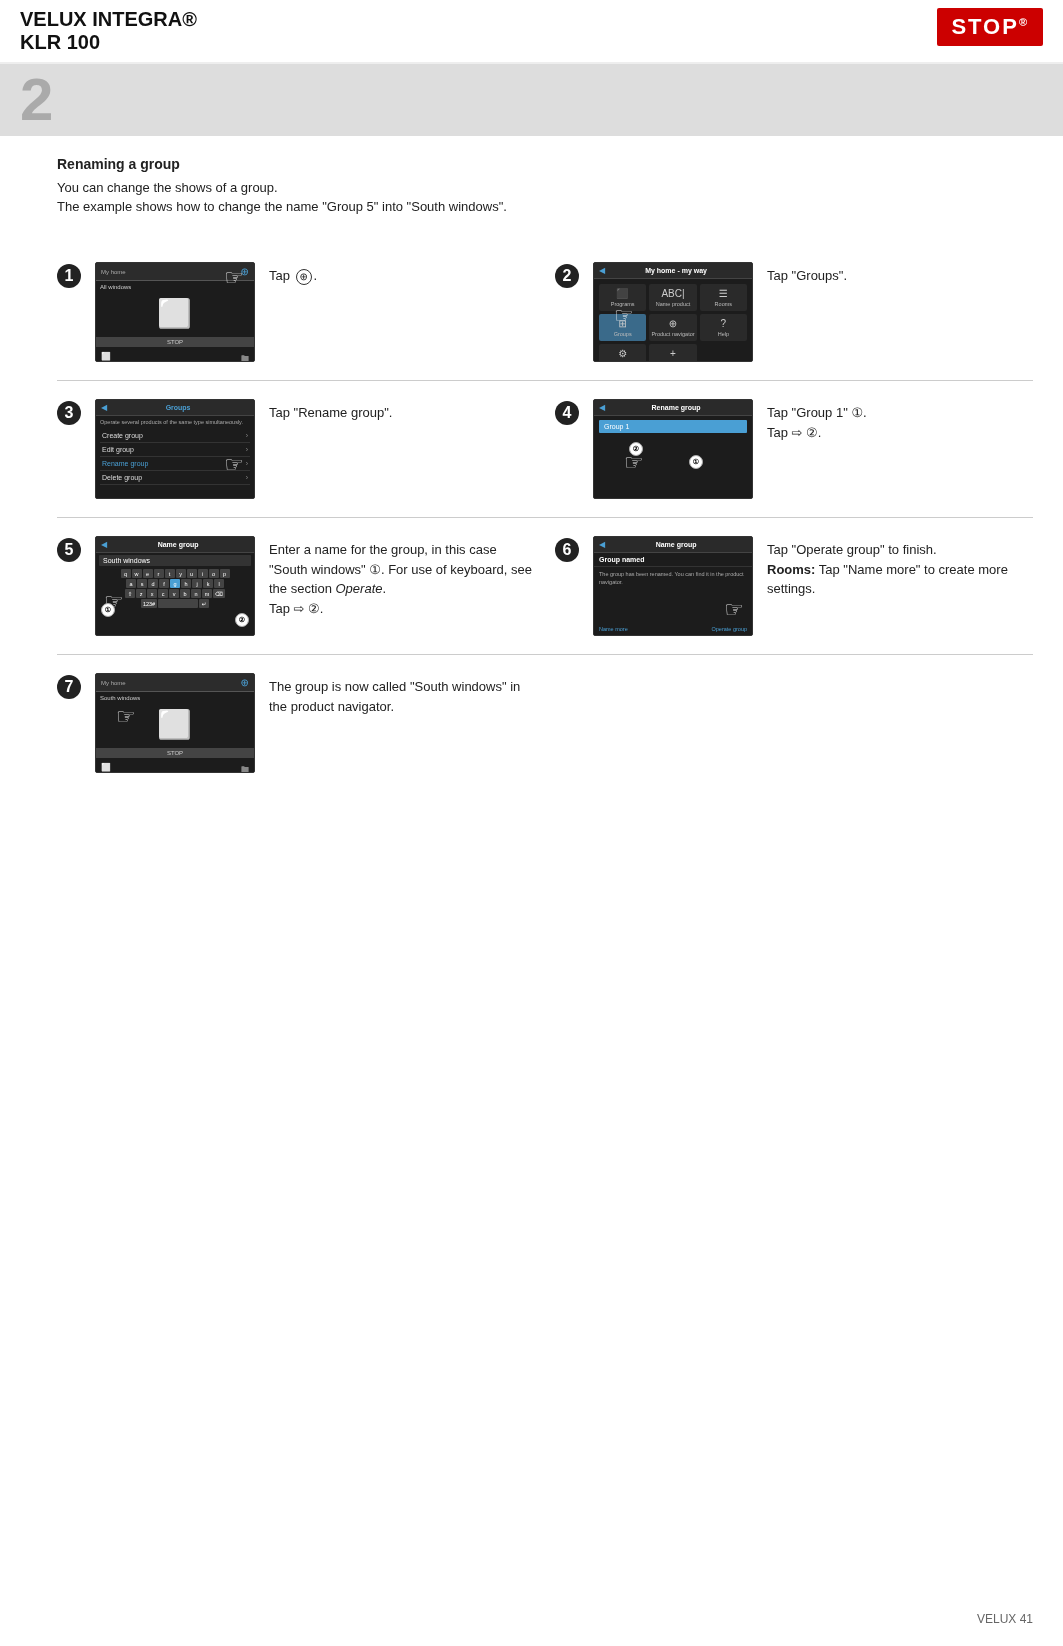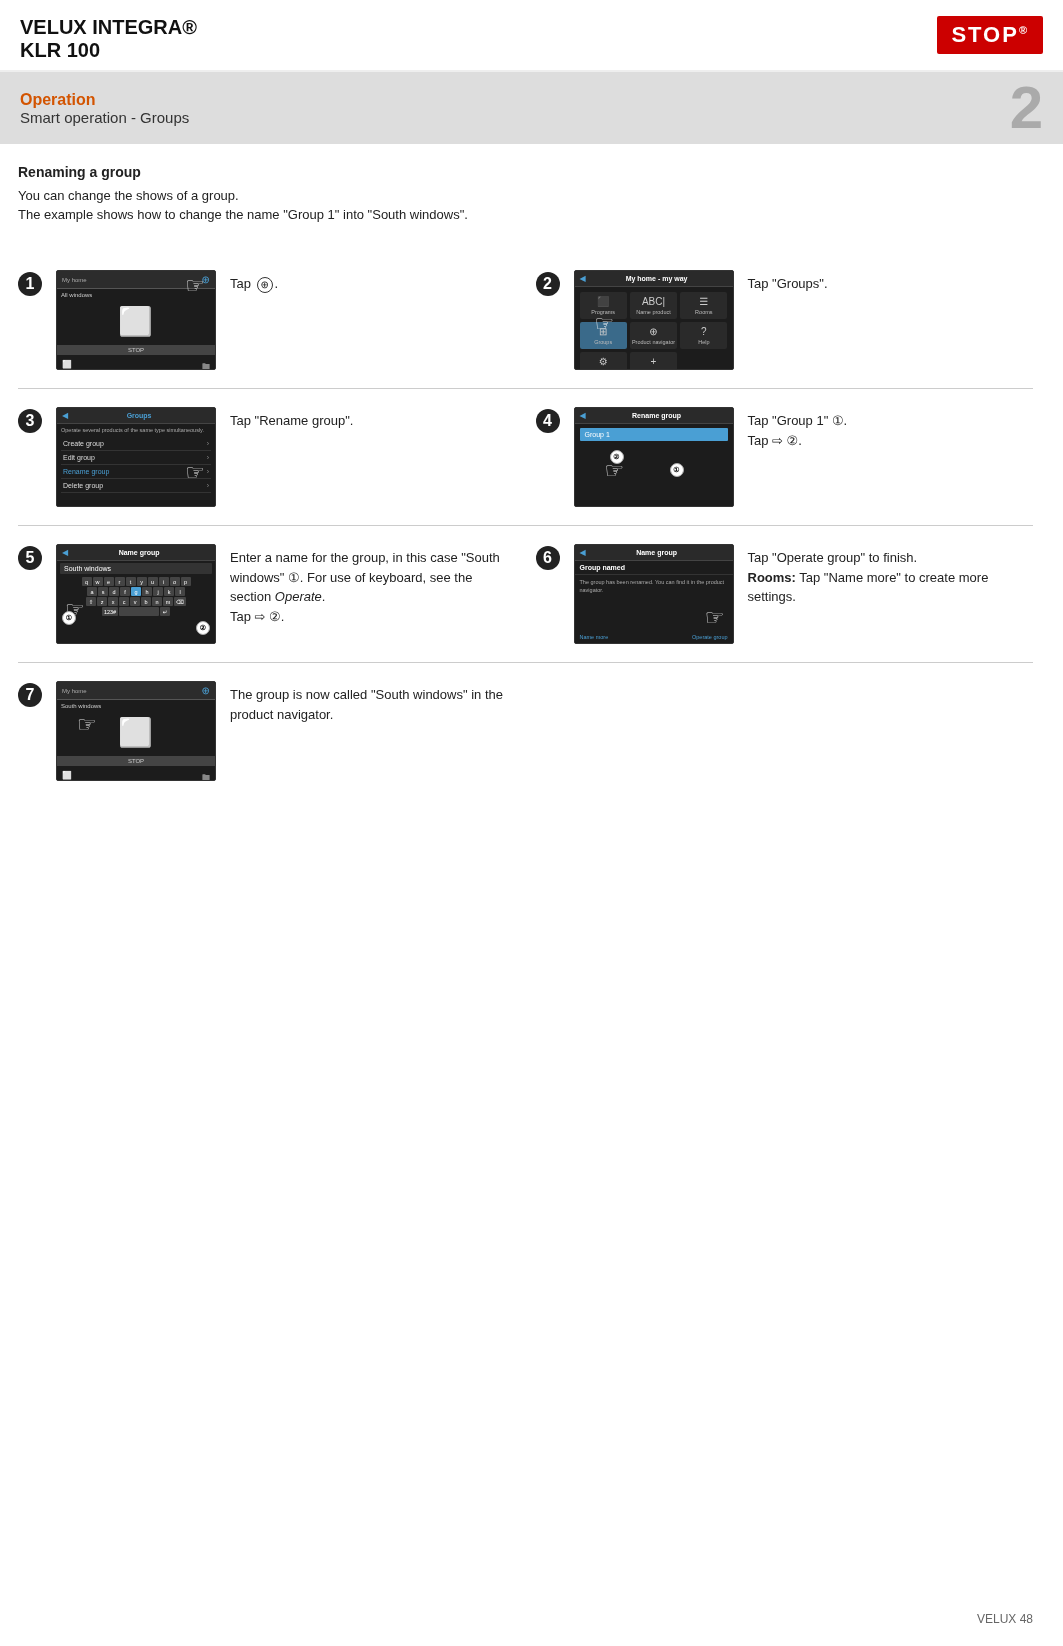--- a/index.html
+++ b/index.html
@@ -10,21 +10,21 @@
       min-height: 1646px;
       color: #222;
       font-size: 14px;
     }
 
     
     .header {
       display: flex;
       justify-content: space-between;
       align-items: flex-start;
-      padding: 16px 20px 8px 20px;
+      padding: 8px 20px 8px 20px;
       border-bottom: 2px solid #eee;
     }
     .header-title h1 {
       font-size: 20px;
       font-weight: bold;
       color: #111;
     }
     .header-title h2 {
       font-size: 20px;
       font-weight: bold;
@@ -65,21 +65,22 @@
     }
     .section-number {
       font-size: 60px;
       font-weight: bold;
       color: #aaa;
       line-height: 1;
     }
 
     
     .main-content {
-      padding: 10px 30px 20px 18px;
+      padding: 10px 30px 20px 30px;
+      margin-left: 27px;
     }
 
     .renaming-title {
       font-weight: bold;
       font-size: 14px;
       margin-bottom: 8px;
     }
     .intro-text {
       font-size: 13px;
       margin-bottom: 4px;
@@ -379,31 +380,27 @@
   <div class="header-title">
     <h1>VELUX INTEGRA®</h1>
     <h2>KLR 100</h2>
   </div>
   <div class="velux-logo">
     <span>STOP</span><sup>®</sup>
   </div>
 </div>
 
 <div class="section-bar">
-  <div class="section-bar-left">
-    <div class="section-bar-title">Operation</div>
-    <div class="section-bar-subtitle">Smart operation - Groups</div>
-  </div>
   <div class="section-number">2</div>
 </div>
 
 <div class="main-content">
   <div class="renaming-title">Renaming a group</div>
   <p class="intro-text">You can change the shows of a group.</p>
-  <p class="intro-text">The example shows how to change the name "Group 1" into "South windows".</p>
+  <p class="intro-text">The example shows how to change the name "Group 5" into "South windows".</p>
 
   <div class="steps-section">
 
     <div class="steps-row">
 
       <div class="step-block">
         <div class="step-number-badge">1</div>
         <div class="step-image">
 
           <div class="screen myhome-screen">
@@ -650,14 +647,14 @@
         </div>
       </div>
 
       <div style="flex:1;"></div>
     </div>
 
   </div>
 </div>
 
 <div class="page-footer">
-  <span>VELUX   48</span>
+  <span>VELUX   41</span>
 </div>
 
 </body></html>

